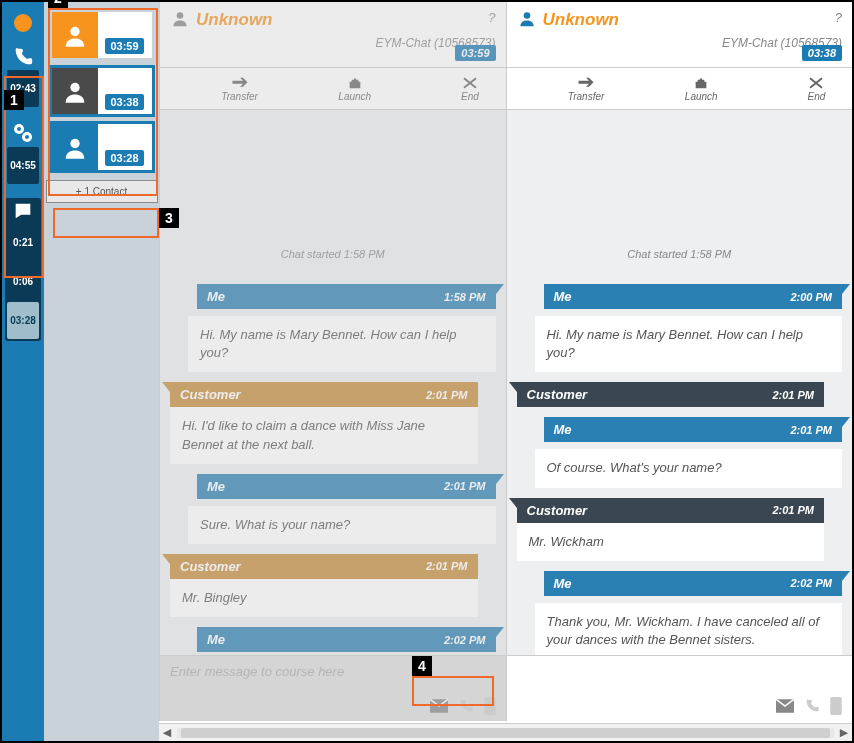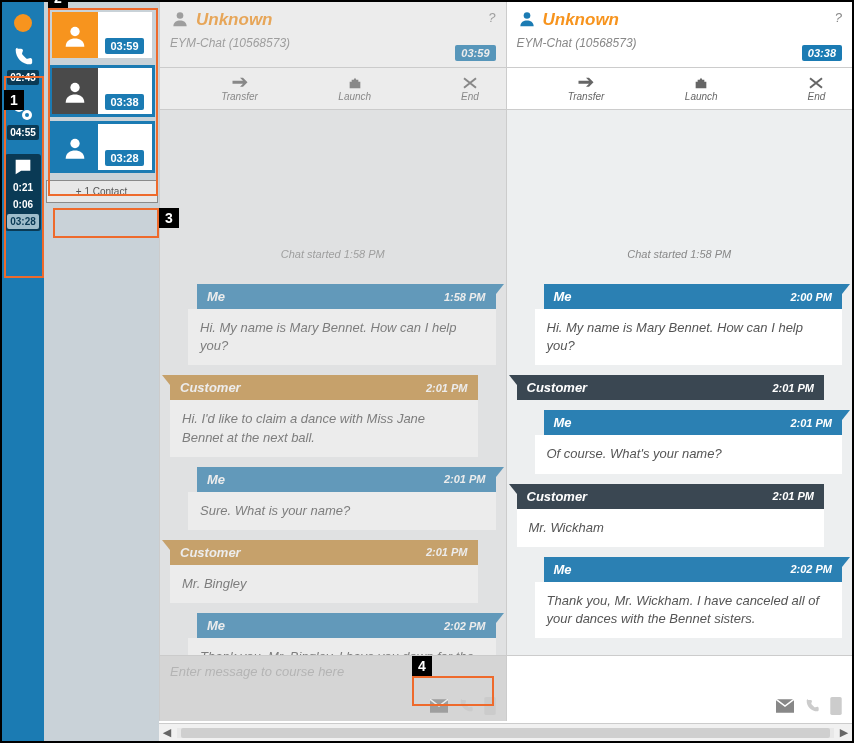--- a/index.html
+++ b/index.html
@@ -6,21 +6,21 @@
 body { background: #fff; }
 .app { width: 854px; height: 743px; position: relative; border: 2px solid #000; }
 
 .rail {
   position: absolute; left: 0; top: 0; width: 42px; height: 100%;
   background: #1b7bb3; display: flex; flex-direction: column; align-items: center;
 }
 .rail-dot { width: 18px; height: 18px; border-radius: 50%; background: #f7941e; margin-top: 12px; }
 .rail-item { width: 36px; margin-top: 14px; display: flex; flex-direction: column; align-items: center; }
 .rail-icon { color: #fff; }
-.rail-time { background: #0a3a55; color: #fff; font-size: 10px; padding: 2px 3px; border-radius: 2px; margin-top: 2px; font-weight: bold; min-width: 32px; text-align: center;}
+.rail-time { background: #0a3a55; color: #fff; font-size: 10px; padding: 13px 3px; border-radius: 2px; margin-top: 2px; font-weight: bold; min-width: 32px; text-align: center;}
 .rail-time.light { background: #9fbdcb; color: #0a3a55; }
 .rail-item.sel { background: #0a3a55; border-radius: 3px; padding: 2px 0; }
 .rail .stack { margin-top: 2px; }
 
 .contacts {
   position: absolute; left: 42px; top: 0; width: 115px; height: 100%;
   background: #c9d2d8; padding-top: 4px;
 }
 .ccard {
   width: 100px; height: 46px; margin: 6px auto 10px; background: #fff; display: flex; cursor: pointer; position: relative;
@@ -39,39 +39,39 @@
 
 .panes { position: absolute; left: 157px; top: 0; right: 0; bottom: 20px; display: flex; }
 .pane { flex: 1; display: flex; flex-direction: column; border-left: 1px solid #ccc; position: relative; font-style: italic; }
 .pane.dim::after { content: ""; position: absolute; inset: 0; background: rgba(200,200,200,0.35); pointer-events: none; }
 
 .phead { height: 66px; padding: 6px 10px 4px; border-bottom: 1px solid #ccc; position: relative; background: #fff; }
 .phead .who { display: flex; align-items: center; gap: 6px; }
 .phead .who .nm { font-size: 17px; font-weight: bold; }
 .pane.dim .phead .who .nm { color: #f7941e; }
 .pane:not(.dim) .phead .who .nm { color: #f7941e; }
-.phead .sub { color: #888; font-size: 12px; margin-top: 4px; }
+.phead .sub { color: #888; font-size: 12px; margin-top: 4px; text-align: right; }
 .phead .badge { position: absolute; right: 10px; bottom: 6px; background: #1b7bb3; color: #fff; font-size: 11px; font-weight: bold; padding: 2px 6px; border-radius: 2px; }
 .phead .help { position: absolute; right: 10px; top: 8px; color: #888; font-size: 13px; }
 
 .ptoolbar { height: 42px; background: #fff; border-bottom: 1px solid #ccc; display: flex; }
 .ptoolbar .tb { flex: 1; display: flex; flex-direction: column; align-items: center; justify-content: center; color: #666; font-size: 10px; cursor: pointer; margin-left: 44px; }
 .ptoolbar .tb svg { margin-bottom: 1px; }
 
 .chat { flex: 1; overflow: hidden; background: #edeff0; padding: 8px 10px 4px; position: relative; }
 .chat-start { text-align: center; color: #888; font-size: 11px; margin: 130px 0 24px; }
 
 .msg { margin-bottom: 10px; }
 .msg .hdr { display: flex; justify-content: space-between; align-items: center; padding: 5px 10px; font-size: 13px; color: #fff; position: relative; }
 .msg .hdr .sender { font-weight: bold; }
 .msg .hdr .time { font-size: 11px; font-weight: bold; }
 .msg .body { background: #fff; padding: 10px 12px; font-size: 13px; color: #555; line-height: 1.4; }
 
 .msg.me .hdr { background: #2b80b3; margin-left: 27px; }
-.msg.me .body { margin-left: 18px; }
+.msg.me .body { margin-left: 18px; margin-top: 7px; }
 .msg.me .hdr::after { content: ""; position: absolute; right: -8px; top: 0; border-top: 10px solid #2b80b3; border-right: 8px solid transparent; }
 
 .msg.cust .hdr { margin-right: 18px; }
 .msg.cust .body { margin-right: 18px; }
 .msg.cust .hdr::before { content: ""; position: absolute; left: -8px; top: 0; border-top: 10px solid var(--ch); border-left: 8px solid transparent; }
 .pane.dim .msg.cust .hdr { background: #c58c3a; --ch: #c58c3a; }
 .pane:not(.dim) .msg.cust .hdr { background: #3a4752; --ch: #3a4752; }
 
 .compose { height: 66px; background: #fff; border-top: 1px solid #ccc; display: flex; flex-direction: column; }
 .compose .inp { flex: 1; padding: 8px 10px; color: #aaa; font-size: 13px; }

